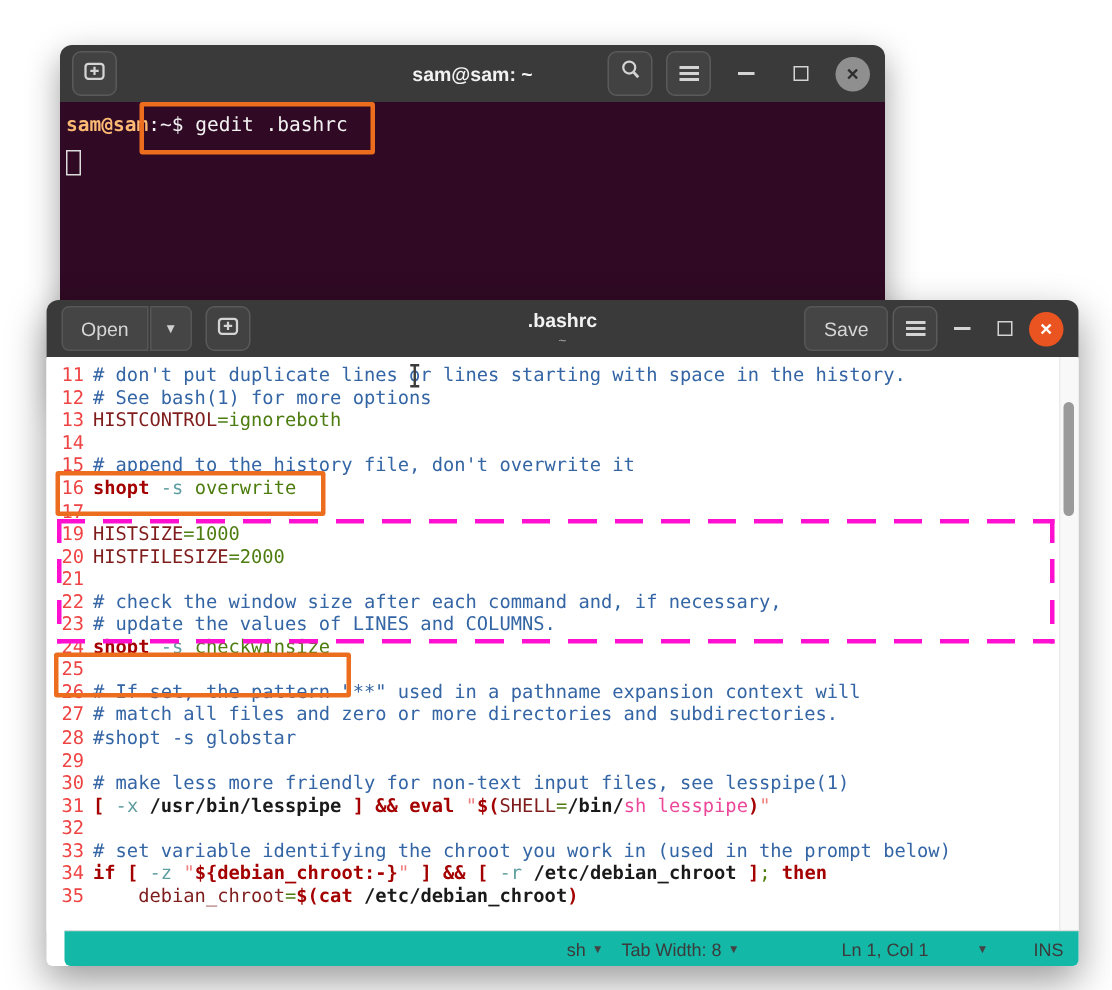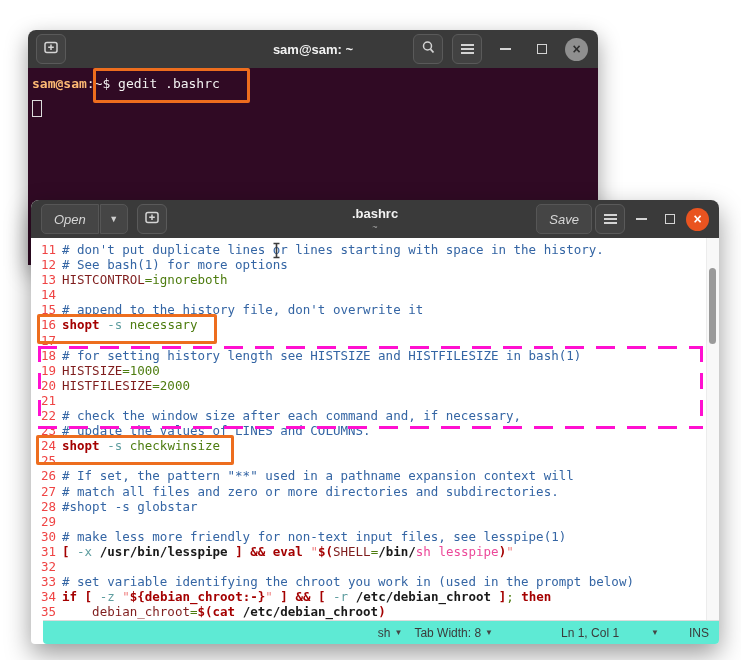--- a/index.html
+++ b/index.html
@@ -8,30 +8,30 @@
 
   
   .titlebar{position:absolute;left:0;top:0;right:0;height:38px;background:#3a3a3a;
     border-radius:8px 8px 0 0;border-bottom:1px solid #222;}
   .tb-title{position:absolute;left:0;right:0;top:0;height:38px;display:flex;flex-direction:column;
     align-items:center;justify-content:center;color:#f2f2f2;font-weight:bold;font-size:13px;pointer-events:none;}
   .tb-sub{font-weight:normal;font-size:9px;color:#a8a8a8;margin-top:1px;}
   .sq-btn{width:30px;height:30px;border-radius:6px;background:#424242;border:1px solid #5a5a5a;
     display:flex;align-items:center;justify-content:center;box-sizing:border-box;}
   .txt-btn{height:30px;border-radius:5px;background:#454545;border:1px solid #565656;color:#d6d6d6;
-    font-size:13px;display:flex;align-items:center;justify-content:center;box-sizing:border-box;padding:0 12px;font-style:italic;}
+    font-size:13px;display:flex;align-items:center;justify-content:center;box-sizing:border-box;padding:0 12px;}
   .glyph-min{width:11px;height:2px;background:#d4d4d4;}
   .glyph-max{width:10px;height:10px;border:1.5px solid #d4d4d4;box-sizing:border-box;}
   .circle-btn{width:23px;height:23px;border-radius:50%;display:flex;align-items:center;justify-content:center;
     font-size:14px;font-weight:bold;line-height:1;}
   .burger{width:13px;height:2px;background:#d4d4d4;box-shadow:0 -4px 0 #d4d4d4,0 4px 0 #d4d4d4;}
 
   
-  .terminal{position:absolute;left:28px;top:30px;width:550px;height:235px;z-index:1;
-    box-shadow:0 8px 22px rgba(0,0,0,.38);border-radius:8px 8px 0 0;padding-left:20px;}
+  .terminal{position:absolute;left:40px;top:30px;width:550px;height:235px;z-index:1;
+    box-shadow:0 8px 22px rgba(0,0,0,.38);border-radius:8px 8px 0 0;}
   .terminal-body{position:absolute;left:0;top:38px;right:0;bottom:0;background:#300a24;
     font-family:"DejaVu Sans Mono", monospace;font-size:13px;line-height:21px;color:#f2f2f2;
     padding:5px 0 0 4px;box-sizing:border-box;}
   .pt-u{color:#fdba74;font-weight:bold;}
   .pt-p{color:#f2f2f2;}
   .term-cursor{position:absolute;left:4px;top:32px;width:10px;height:17px;border:1.5px solid #dcdcdc;box-sizing:border-box;}
   .term-left{position:absolute;left:8px;top:4px;}
   .term-right{position:absolute;right:10px;top:4px;height:30px;display:flex;align-items:center;gap:9px;}
 
   
@@ -52,21 +52,21 @@
   .tok-v{color:#7f1d1d;}
   .tok-o{color:#5f9ea0;}
   .tok-s{color:#f08080;}
   .tok-t{color:#ec4899;}
   .tok-b{color:#1a1a1a;font-weight:bold;}
   .tok-p{color:#4d7c0f;}
 
   .scrollbar{position:absolute;top:38px;right:0;bottom:23px;width:13px;background:#f8f8f8;border-left:1px solid #ececec;box-sizing:border-box;}
   .scroll-thumb{position:absolute;left:2px;top:30px;width:7px;height:76px;background:#9a9a9a;border-radius:4px;}
 
-  .statusbar{position:absolute;left:12px;right:0;bottom:0;height:23px;background:#5eead4;border-top:1px solid #dcdcdc;
+  .statusbar{position:absolute;left:12px;right:0;bottom:0;height:23px;background:#14b8a6;border-top:1px solid #dcdcdc;
     border-radius:0 0 4px 4px;display:flex;align-items:center;justify-content:flex-end;font-size:12px;color:#3b3b3b;}
   .sb-arrow{font-size:8px;color:#444;margin-left:4px;}
   .sb-item{display:flex;align-items:center;}
 
   
   .orange-box{position:absolute;border:3px solid #ed6d1e;border-radius:2px;z-index:5;pointer-events:none;}
   .dash-box{position:absolute;left:38px;top:346px;width:665px;height:83px;z-index:4;pointer-events:none;}
   .dash-edge{position:absolute;background:none;}
   .dash-h{left:0;right:0;height:3px;background:repeating-linear-gradient(90deg,#ff10d0 0 19px,transparent 19px 31px);}
   .dash-v{top:0;bottom:0;width:3px;background:repeating-linear-gradient(180deg,#ff10d0 0 16px,transparent 16px 27px);}
@@ -162,23 +162,22 @@
         </div>
       </div>
     </div>
 
     <div class="editor">
         <div class="code-line"><span class="ln">11</span><span class="tok-c"># don't put duplicate lines or lines starting with space in the history.</span></div>
         <div class="code-line"><span class="ln">12</span><span class="tok-c"># See bash(1) for more options</span></div>
         <div class="code-line"><span class="ln">13</span><span class="tok-v">HISTCONTROL</span><span class="tok-p">=ignoreboth</span></div>
         <div class="code-line"><span class="ln">14</span></div>
         <div class="code-line"><span class="ln">15</span><span class="tok-c"># append to the history file, don't overwrite it</span></div>
-        <div class="code-line"><span class="ln">16</span><span class="tok-k">shopt</span><span class="tok-p"> </span><span class="tok-o">-s</span><span class="tok-p"> necessary</span></div>
+        <div class="code-line"><span class="ln">16</span><span class="tok-k">shopt</span><span class="tok-p"> </span><span class="tok-o">-s</span><span class="tok-p"> overwrite</span></div>
         <div class="code-line"><span class="ln">17</span></div>
-        <div class="code-line"><span class="ln">18</span><span class="tok-c"># for setting history length see HISTSIZE and HISTFILESIZE in bash(1)</span></div>
         <div class="code-line"><span class="ln">19</span><span class="tok-v">HISTSIZE</span><span class="tok-p">=1000</span></div>
         <div class="code-line"><span class="ln">20</span><span class="tok-v">HISTFILESIZE</span><span class="tok-p">=2000</span></div>
         <div class="code-line"><span class="ln">21</span></div>
         <div class="code-line"><span class="ln">22</span><span class="tok-c"># check the window size after each command and, if necessary,</span></div>
         <div class="code-line"><span class="ln">23</span><span class="tok-c"># update the values of LINES and COLUMNS.</span></div>
         <div class="code-line"><span class="ln">24</span><span class="tok-k">shopt</span><span class="tok-p"> </span><span class="tok-o">-s</span><span class="tok-p"> checkwinsize</span></div>
         <div class="code-line"><span class="ln">25</span></div>
         <div class="code-line"><span class="ln">26</span><span class="tok-c"># If set, the pattern "**" used in a pathname expansion context will</span></div>
         <div class="code-line"><span class="ln">27</span><span class="tok-c"># match all files and zero or more directories and subdirectories.</span></div>
         <div class="code-line"><span class="ln">28</span><span class="tok-c">#shopt -s globstar</span></div>

